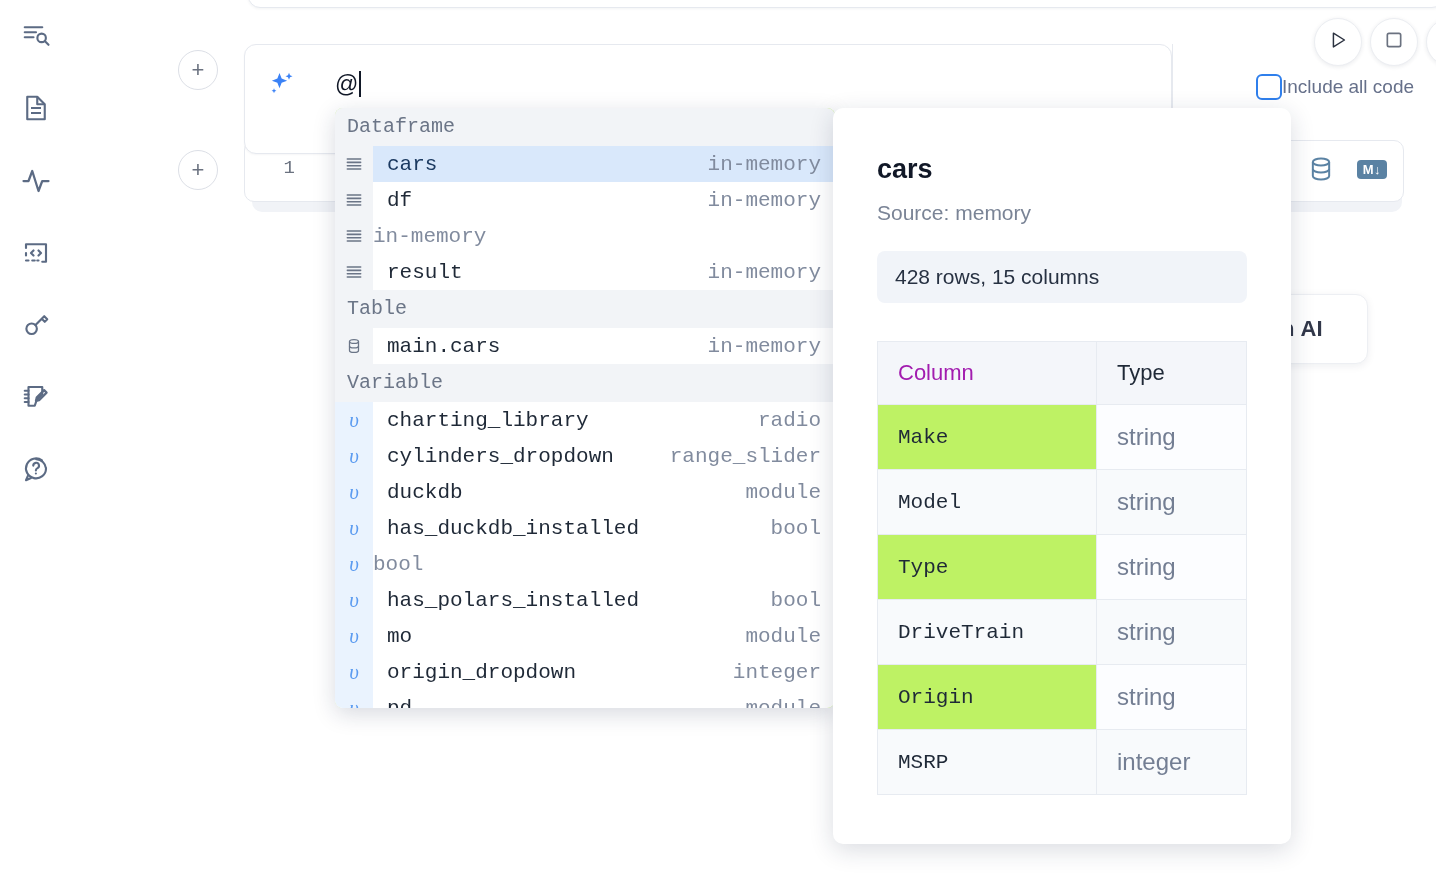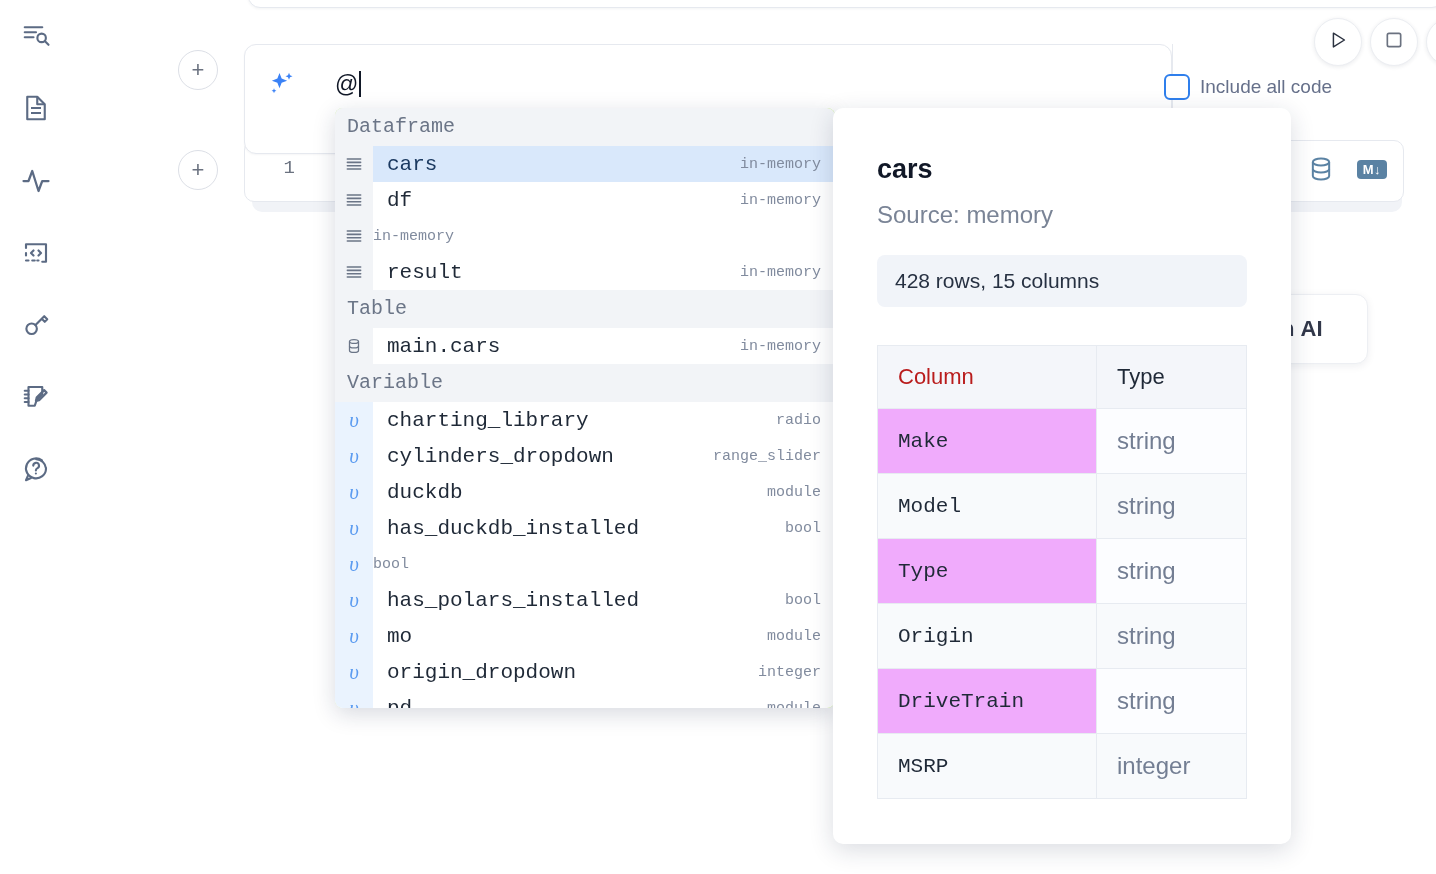--- a/index.html
+++ b/index.html
@@ -83,22 +83,22 @@
     position: absolute; width: 48px; height: 48px; border-radius: 50%;
     background: #ffffff; border: 1px solid #eceef2;
     box-shadow: 0 1px 4px rgba(20,30,60,0.09);
     display: flex; align-items: center; justify-content: center; cursor: pointer;
   }
   .run-btn  { left: 1314px; top: 18px; }
   .stop-btn { left: 1370px; top: 18px; }
   .extra-btn{ left: 1426px; top: 18px; }
 
   .include-row {
-    position: absolute; left: 1164px; top: 74px;
-    display: flex; align-items: center; gap: 10px; cursor: pointer;
+    position: absolute; left: 1256px; top: 74px;
+    display: flex; align-items: center; cursor: pointer;
   }
   .cbox {
     width: 26px; height: 26px; border: 2px solid #2f7fec; border-radius: 6px;
     background: #ffffff;
   }
   .include-label { font-size: 19px; color: #66708a; white-space: nowrap; }
 
   .divider-v {
     position: absolute; left: 1172px; top: 44px; width: 1px; height: 110px; background: #e6e9ef;
   }
@@ -142,46 +142,46 @@
     background: #f2f4f7; color: #6b7587;
   }
   .ac-row.var .ac-ico { background: #eaf3fe; color: #5b9bf0; font-family: "Liberation Serif", serif; font-style: italic; font-size: 21px; }
   .ac-row .ac-name {
     flex: 1; padding-left: 14px; white-space: nowrap; overflow: hidden;
     font-family: "Liberation Mono", monospace; font-size: 21px; color: #1f2937;
   }
   .ac-row.selected .ac-name { color: #1c3a61; }
   .ac-row .ac-type {
     padding-right: 14px; white-space: nowrap;
-    font-family: "Liberation Mono", monospace; font-size: 15px; color: #818b9e;
+    font-family: "Liberation Mono", monospace; font-size: 21px; color: #818b9e;
   }
 
   
   .detail {
     position: absolute; left: 833px; top: 108px; width: 458px; height: 736px;
     background: #ffffff; border-radius: 10px;
     box-shadow: 0 6px 24px rgba(25,35,70,0.16);
     z-index: 50; overflow: hidden;
   }
   .detail-inner { padding: 46px 44px 0 44px; }
   .detail-title { font-size: 27px; font-weight: bold; color: #111827; }
-  .detail-source { margin-top: 16px; font-size: 24px; color: #7a8496; }
+  .detail-source { margin-top: 16px; font-size: 21px; color: #7a8496; }
   .detail-chip {
     margin-top: 26px; background: #f1f4f9; border-radius: 8px;
     padding: 14px 18px; font-size: 21px; color: #273142;
   }
   .detail-table { margin-top: 38px; width: 100%; border-collapse: collapse; }
   .detail-table th, .detail-table td {
     border: 1px solid #e7ebf1; text-align: left; padding: 18px 20px;
   }
-  .detail-table th { background: #f4f6fa; font-size: 22px; font-weight: normal; color: #b91c1c; }
+  .detail-table th { background: #f4f6fa; font-size: 22px; font-weight: normal; color: #a21caf; }
   .detail-table th.th-type { color: #1f2937; }
   .detail-table td.c-col {
     font-family: "Liberation Mono", monospace; font-size: 21px; color: #1f2937;
-    background: #f0abfc;
+    background: #bef264;
   }
   .detail-table td.c-type { font-size: 24px; color: #737e93; background: #fcfdff; }
   .detail-table tr:nth-child(even) td { background: #f8fafc; }
 </style>
 </head>
 <body>
 
 <div class="root">
 
   <nav class="rail">
@@ -429,28 +429,28 @@
             </tr>
             <tr>
               <td class="c-col">Model</td>
               <td class="c-type">string</td>
             </tr>
             <tr>
               <td class="c-col">Type</td>
               <td class="c-type">string</td>
             </tr>
             <tr>
+              <td class="c-col">DriveTrain</td>
+              <td class="c-type">string</td>
+            </tr>
+            <tr>
               <td class="c-col">Origin</td>
               <td class="c-type">string</td>
             </tr>
             <tr>
-              <td class="c-col">DriveTrain</td>
-              <td class="c-type">string</td>
-            </tr>
-            <tr>
               <td class="c-col">MSRP</td>
               <td class="c-type">integer</td>
             </tr>
           </tbody>
       </table>
     </div>
   </div>
 
 </div>
 

